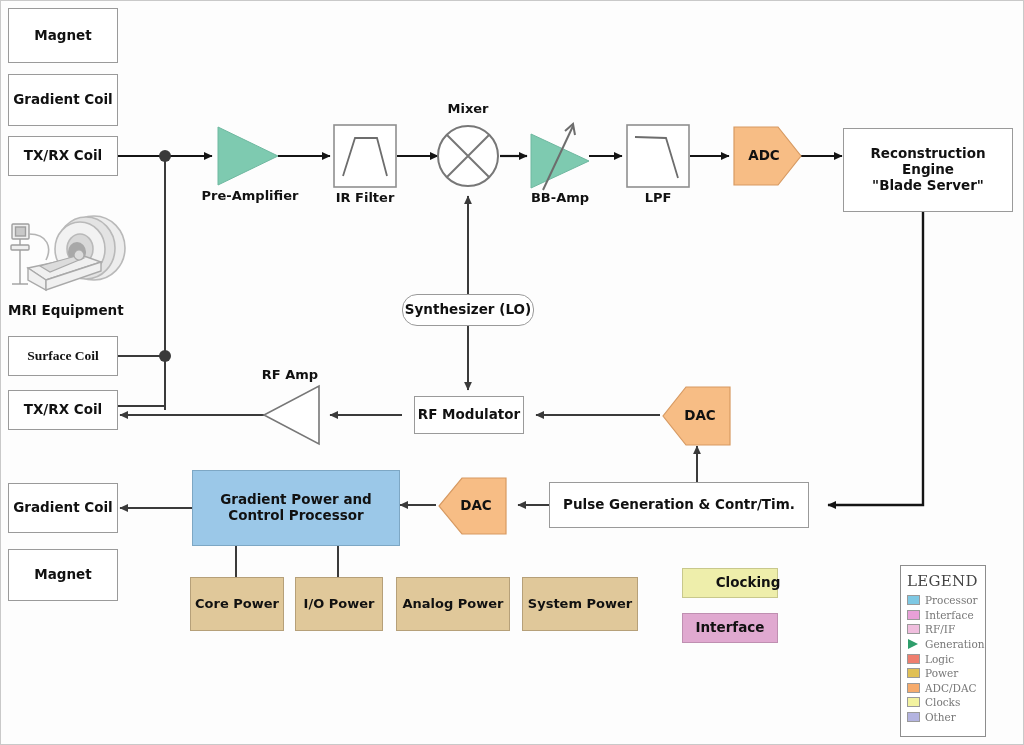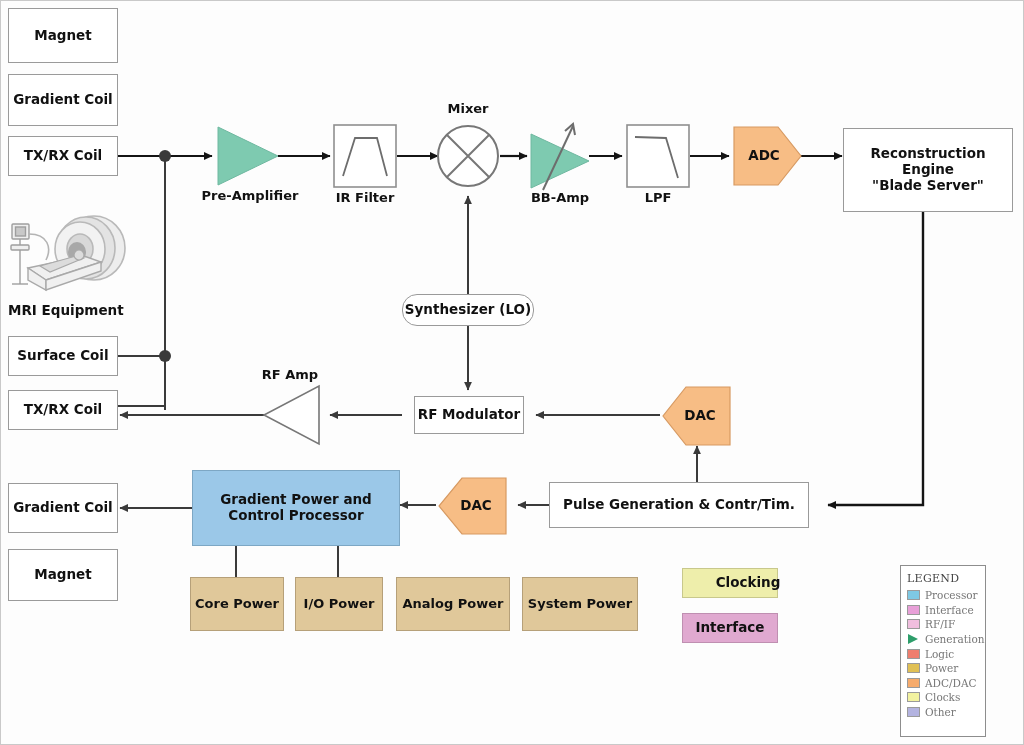--- a/index.html
+++ b/index.html
@@ -87,21 +87,21 @@
     position: absolute;
     left: 900px; top: 565px;
     width: 86px; height: 172px;
     box-sizing: border-box;
     border: 1px solid #8d8d8d;
     background: #ffffff;
     font-family: "DejaVu Serif", serif;
     padding: 6px 5px 4px 6px;
   }
   #legend .ltitle {
-    font-size: 11px;
+    font-size: 15px;
     color: #444;
     margin-bottom: 3px;
     letter-spacing: .3px;
   }
   .lrow {
     display: flex;
     align-items: center;
     height: 14.6px;
   }
   .lsw {
@@ -242,21 +242,21 @@
       <rect x="5" y="33" width="18" height="5" rx="1"></rect>
       <path d="M14,38 L14,72"></path>
       <path d="M6,72 L22,72"></path>
     </g>
 
     <path d="M23,22 C42,22 46,36 40,48" fill="none" stroke="#b4b4b4" stroke-width="1.6"></path>
   </svg>
 
   <div class="caption" style="left:8px;top:302px;width:118px;text-align:left;font-size:13.5px;">MRI Equipment</div>
 
-  <div class="node boxnode coilbox" style="left:8px;top:336px;width:110px;height:40px;">
+  <div class="node boxnode coilbox" style="left:8px;top:336px;width:110px;height:40px;font-family:Liberation Serif, serif;">
     <span>Surface Coil</span>
   </div>
 
   <div class="node boxnode coilbox" style="left:8px;top:390px;width:110px;height:40px;">
     <span>TX/RX Coil</span>
   </div>
 
   <div class="node boxnode coilbox" style="left:8px;top:483px;width:110px;height:50px;">
     <span>Gradient Coil</span>
   </div>

